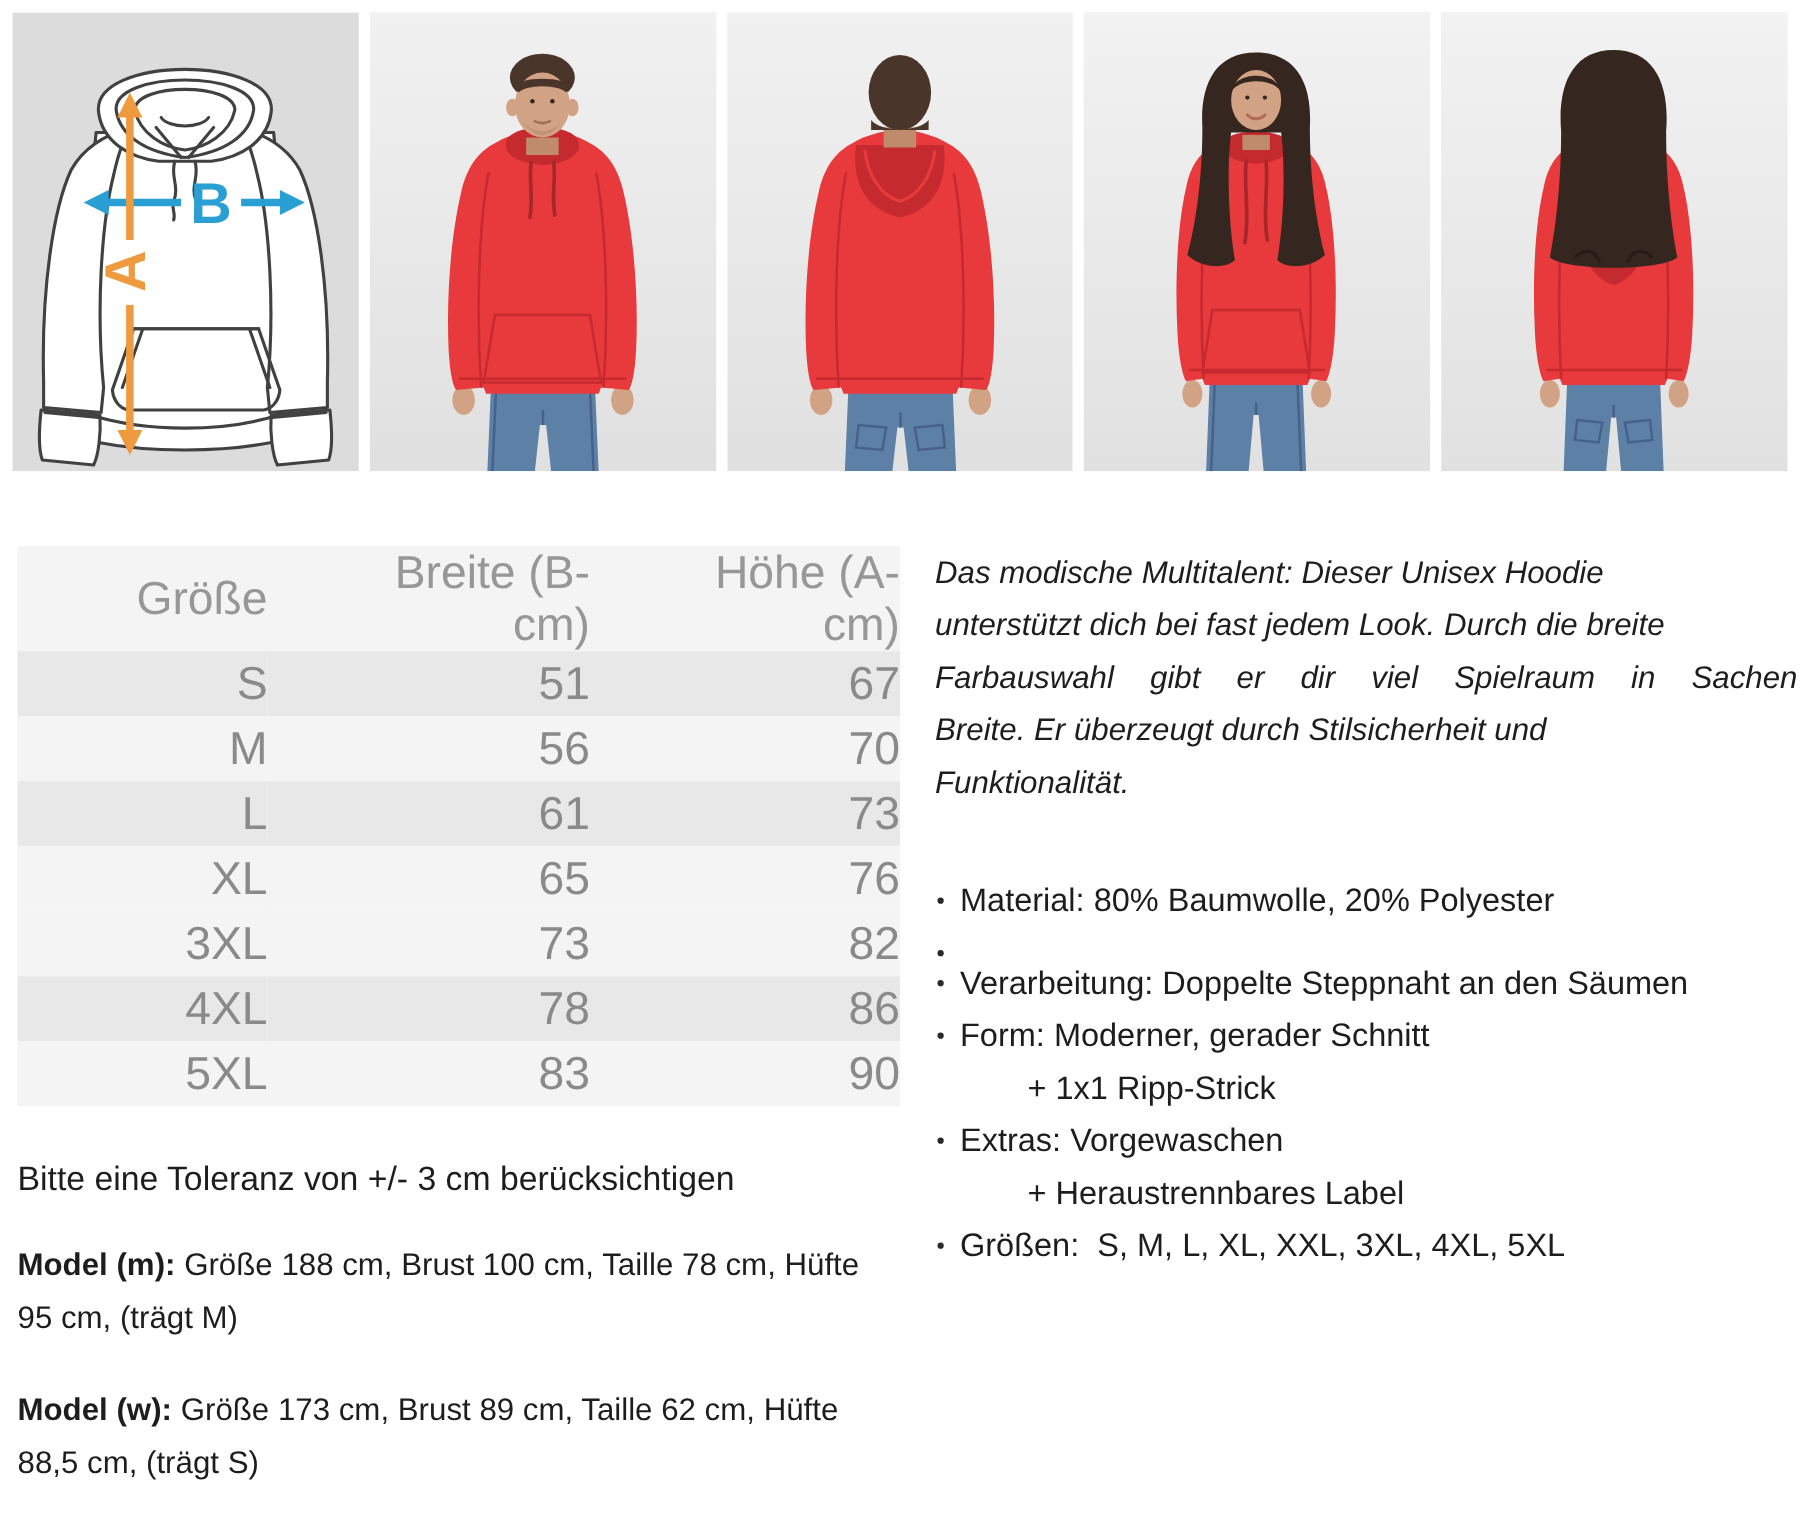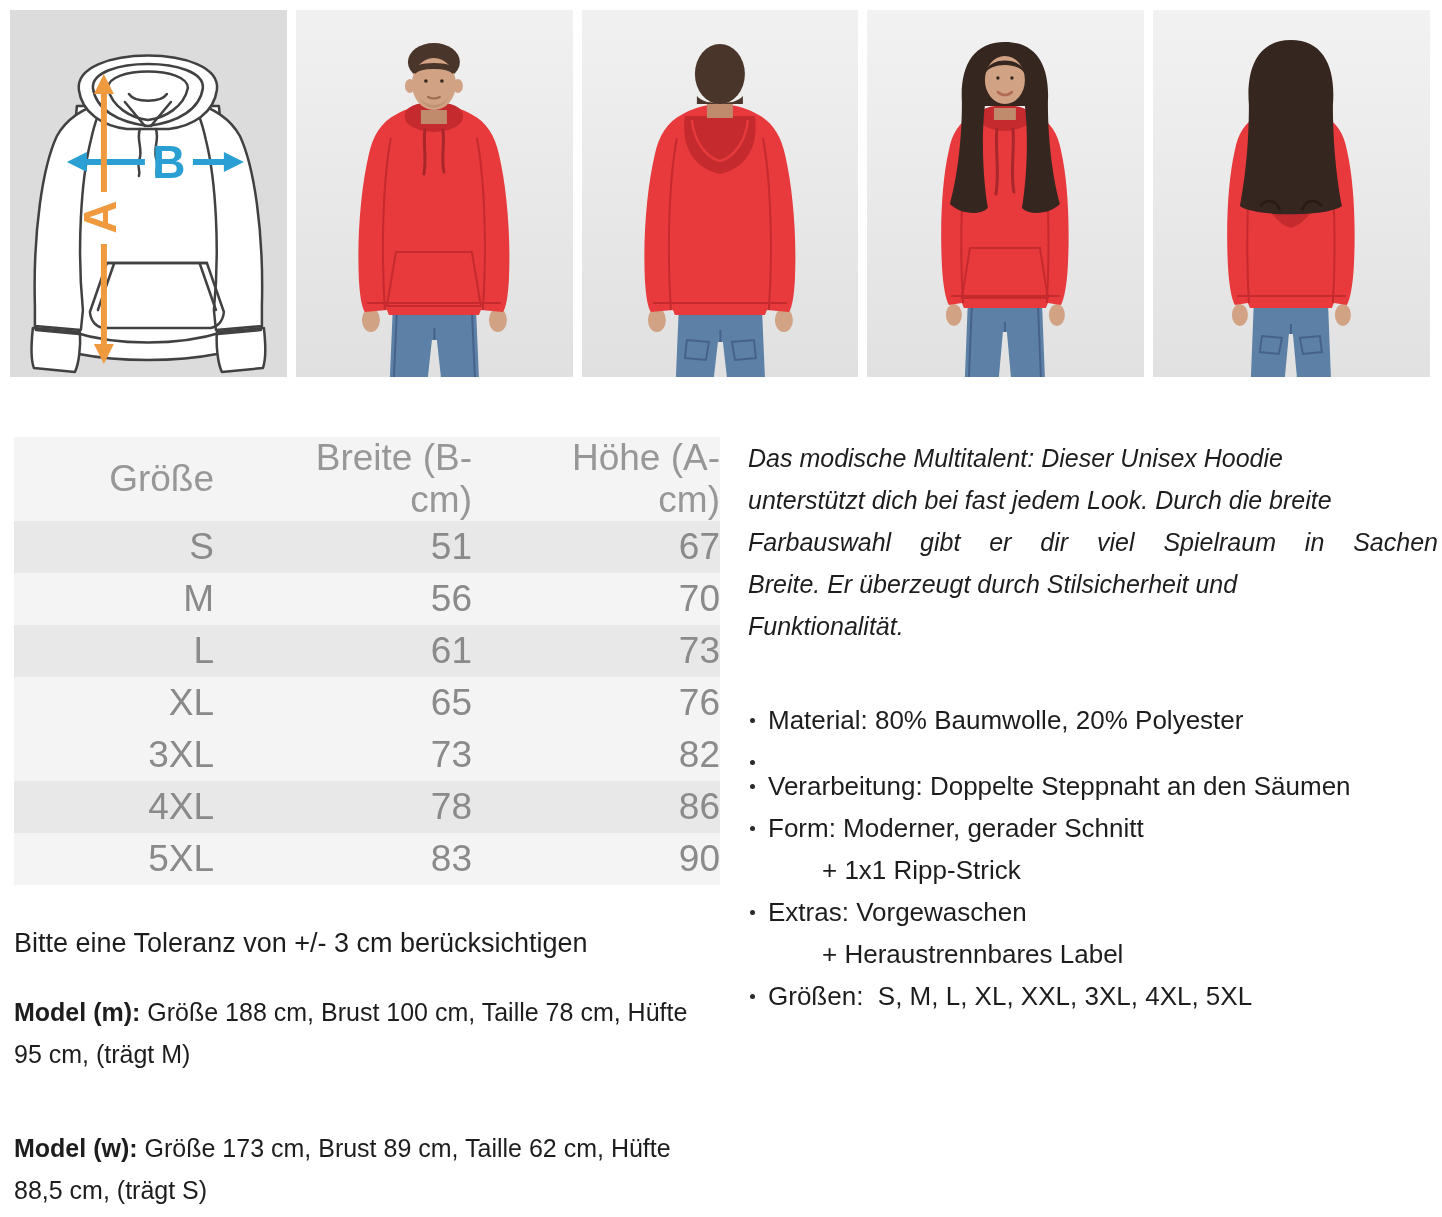--- a/index.html
+++ b/index.html
@@ -48,21 +48,21 @@
   table.size-table col.c1{width:200px;}
   table.size-table col.c2{width:258px;}
   table.size-table col.c3{width:248px;}
   table.size-table th{color:var(--table_header_text);background:var(--table_row_light);}
   table.size-table td{color:var(--table_cell_text);}
   tr.row-dark td{background:var(--table_row_dark);}
   tr.row-light td{background:var(--table_row_light);}
   
   .tolerance-note{margin:40px 0 0;font-size:27px;line-height:36px;}
   .model-note{margin:30px 0 0;font-size:25px;line-height:42px;width:695px;}
-  .model-note.second{margin-top:52px;}
+  .model-note.second{margin-top:32px;}
   .model-note b{font-weight:bold;}
   
   .intro{margin:0;font-size:25px;line-height:42px;font-style:italic;}
   .intro-line{white-space:nowrap;}
   .intro-line.stretch{white-space:normal;text-align:justify;text-align-last:justify;}
   .bullets{list-style:none;margin:52px 0 0;padding:0;font-size:26px;line-height:42px;}
   .bullets li{display:flex;align-items:flex-start;}
   .bullet-dot{
     flex:none;width:5px;height:5px;border-radius:50%;background:#2a2a2a;
     margin:19px 13px 0 2px;

